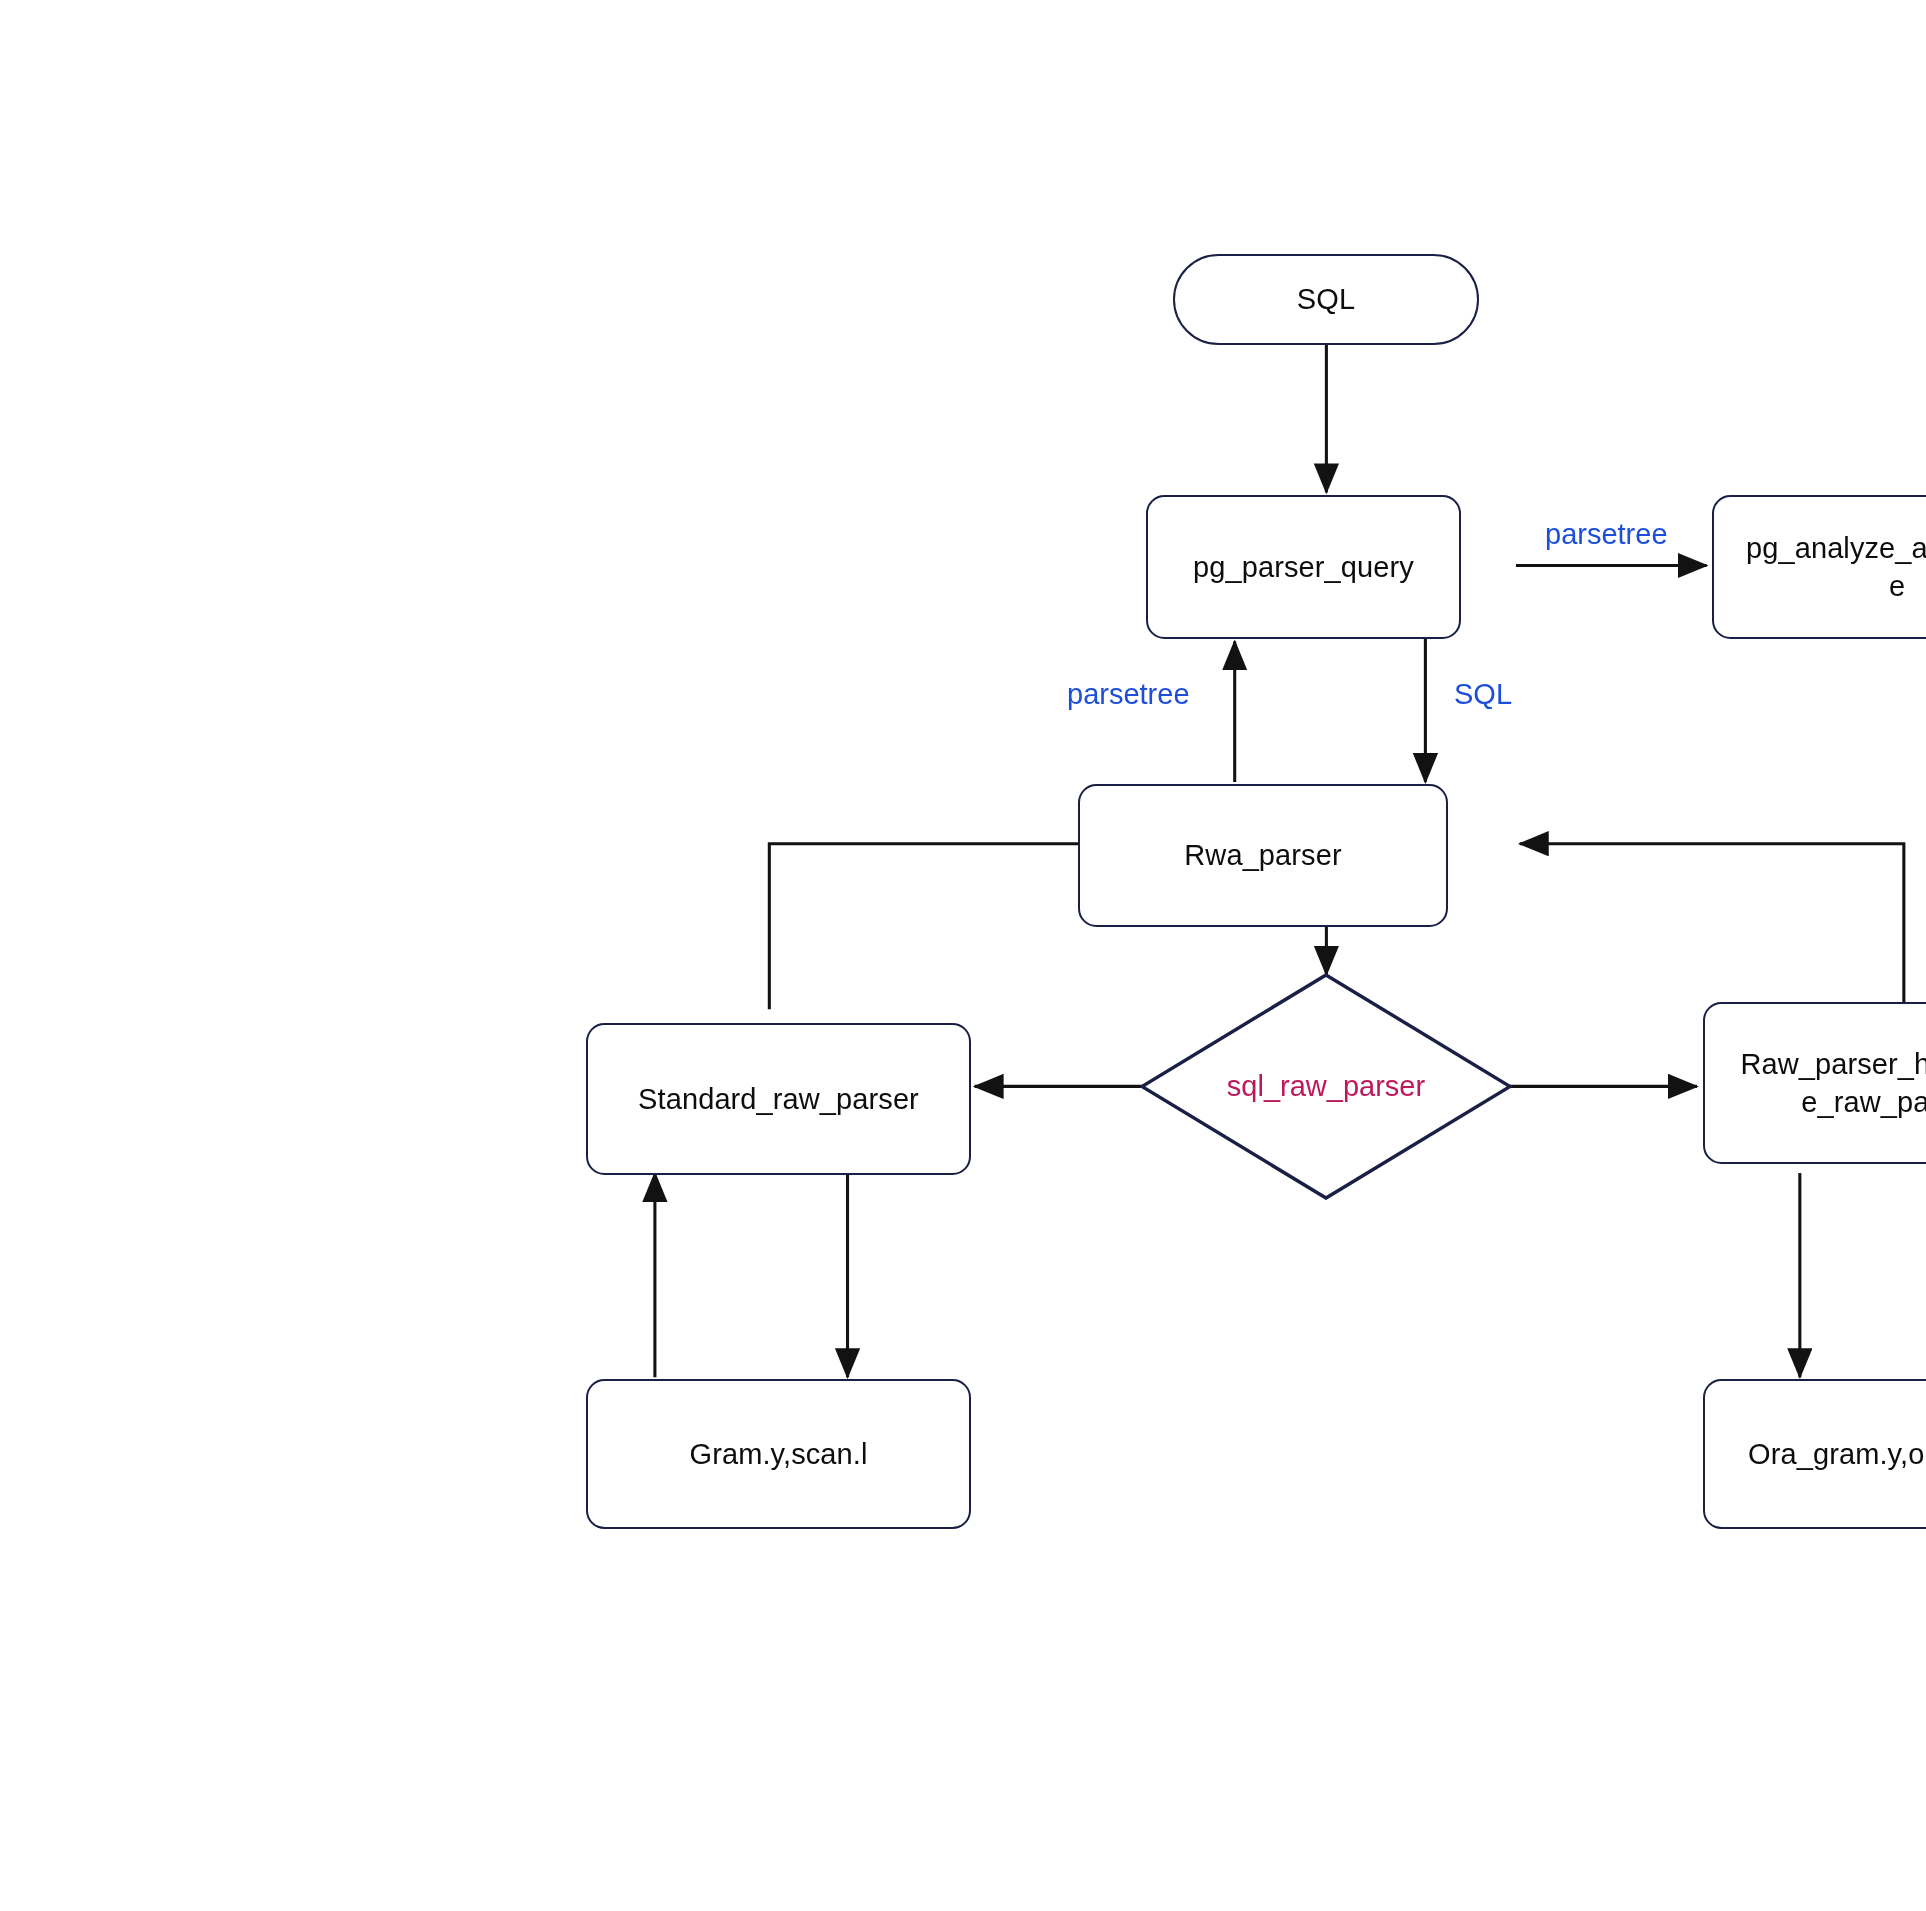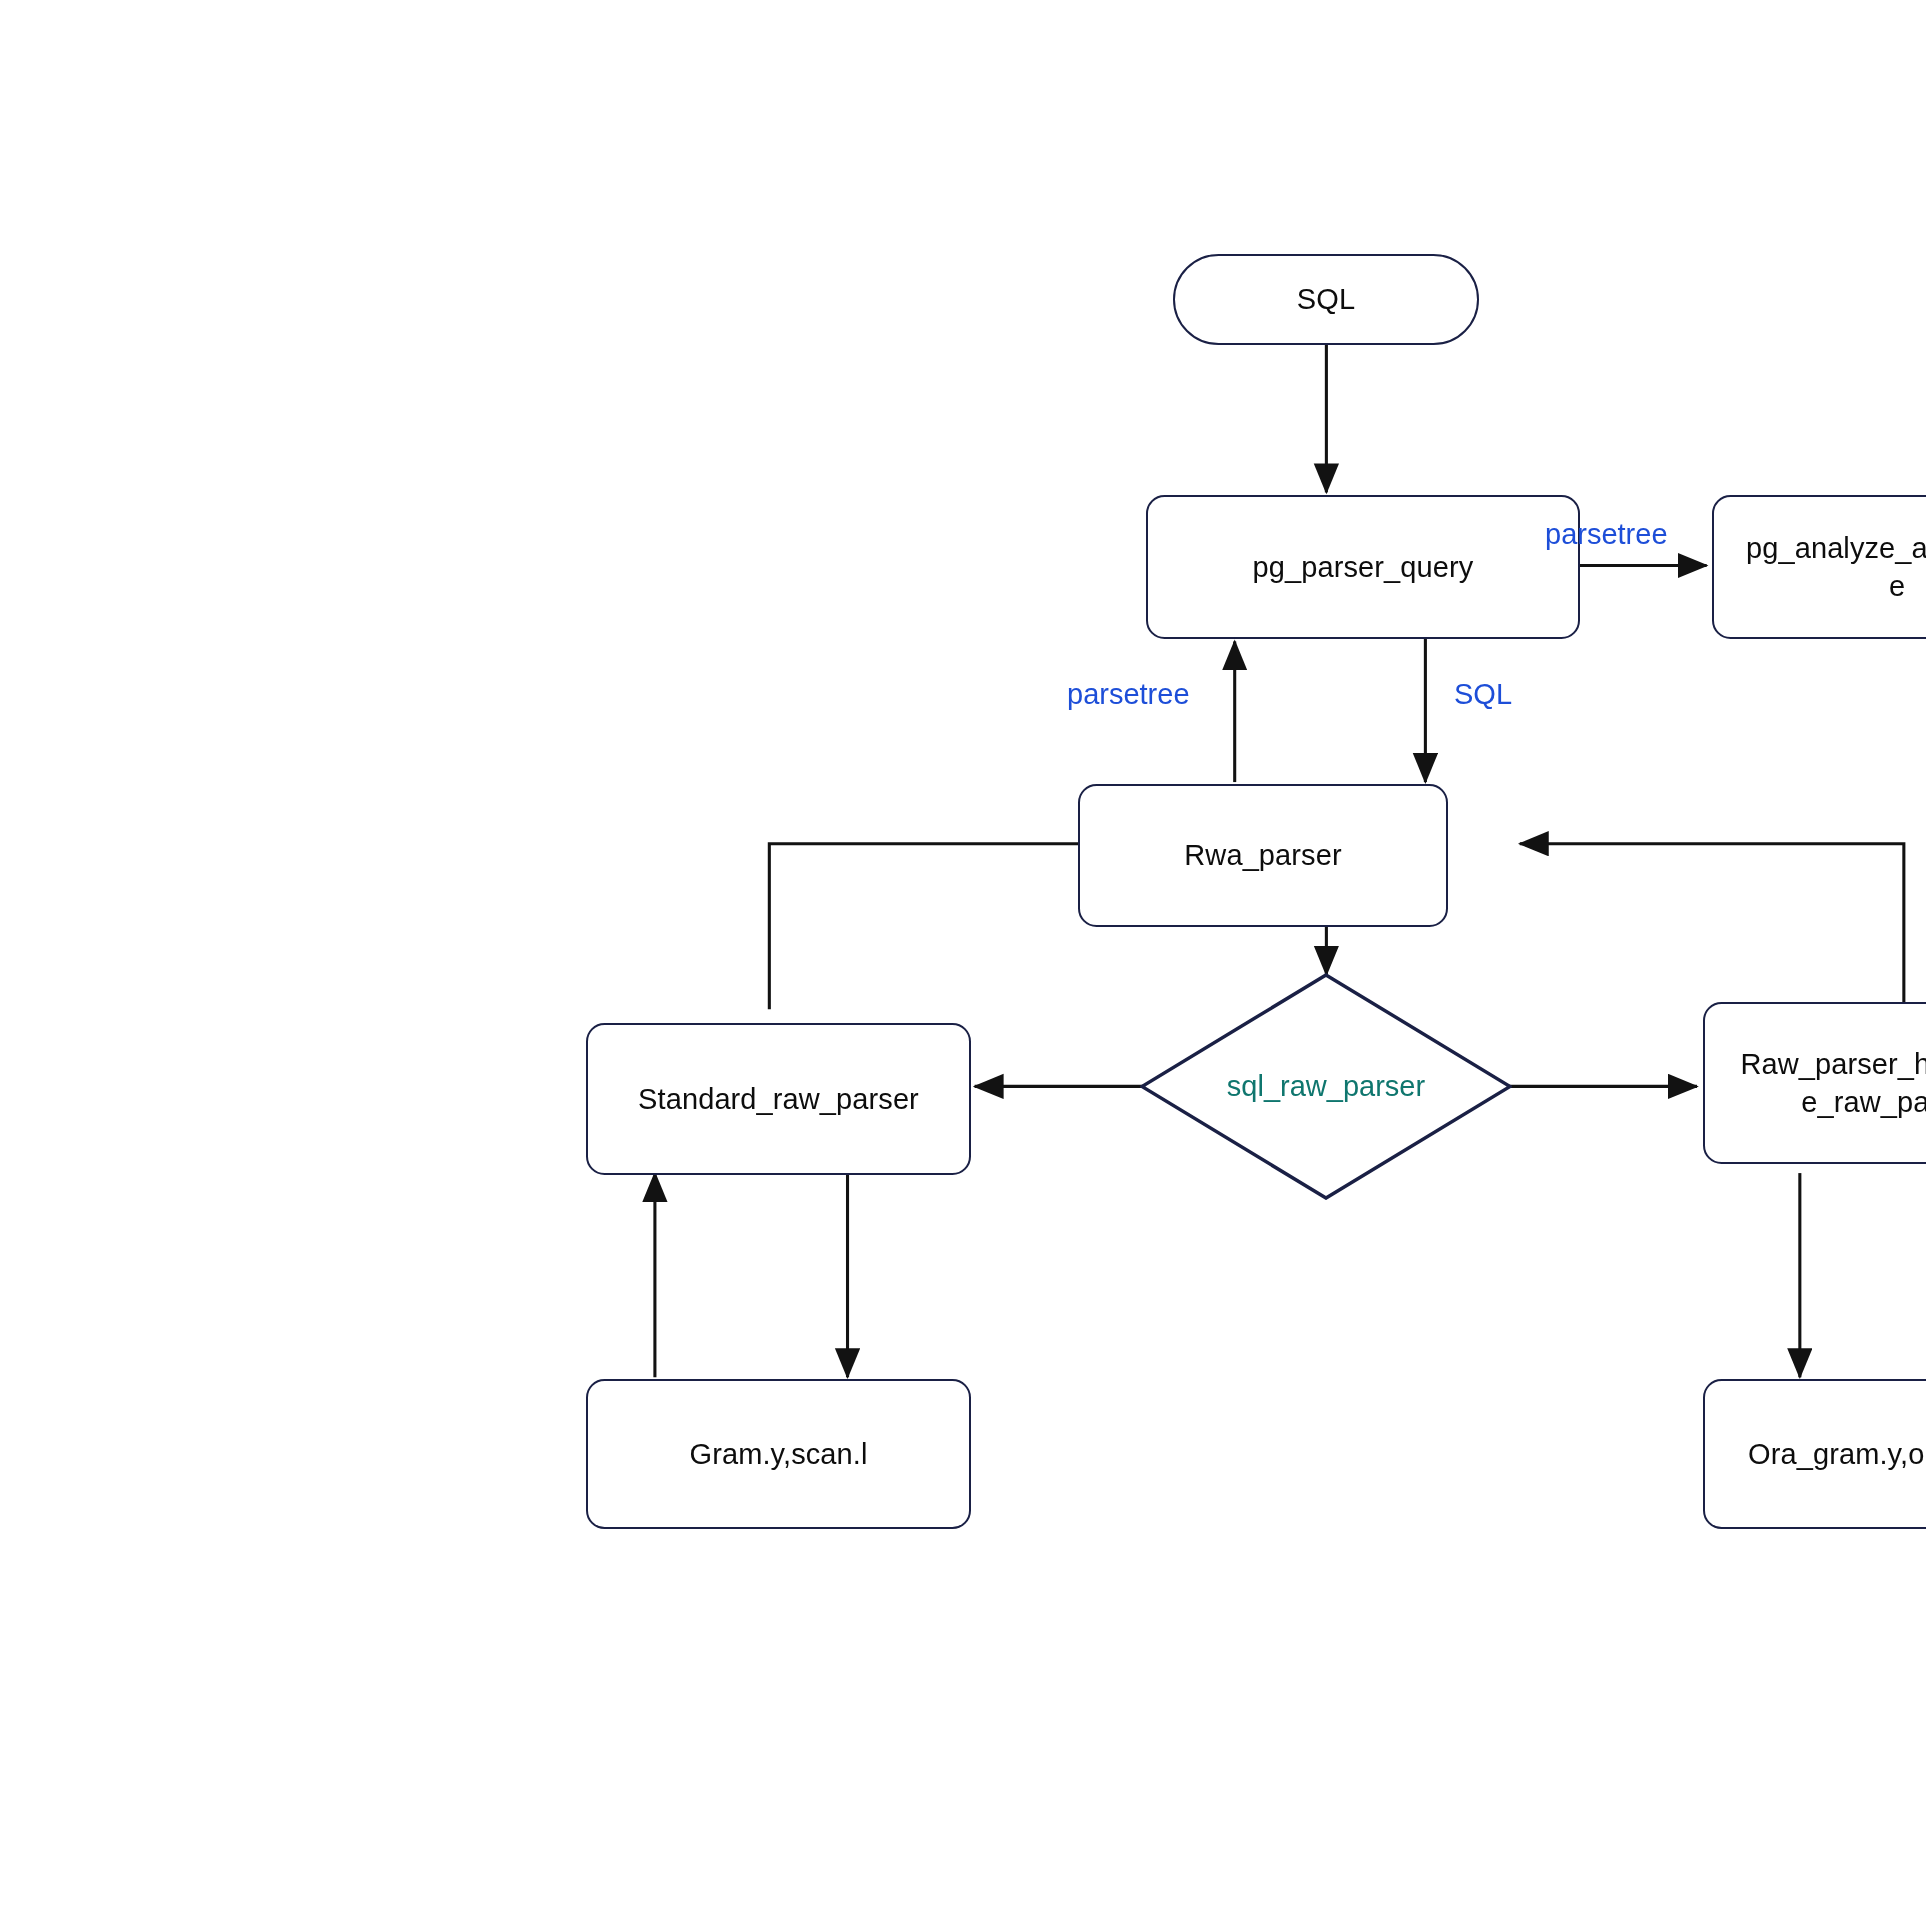--- a/index.html
+++ b/index.html
@@ -59,21 +59,21 @@
   }
   .diamond-shape {
     position: absolute;
     left: 0; top: 0;
     width: 100%; height: 100%;
   }
   .diamond-label {
     position: relative;
     z-index: 2;
     font-size: 29px;
-    color: #0f766e;
+    color: #be185d;
     white-space: nowrap;
   }
   .edge-label {
     position: absolute;
     font-size: 29px;
     color: #1d4ed8;
     white-space: nowrap;
     background: transparent;
   }
 </style>
@@ -113,21 +113,21 @@
 
     <path d="M4672,3045 L4672,3575" stroke="#121212" stroke-width="8" fill="none" marker-end="url(#arrow)"></path>
 
     <path d="M5160,3575 L5160,3045" stroke="#121212" stroke-width="8" fill="none" marker-end="url(#arrow)"></path>
   </svg>
 
   <div class="node node-stadium" style="left:1173px; top:254px; width:306px; height:91px;">
     <span class="node-label">SQL</span>
   </div>
 
-  <div class="node node-rect" style="left:1146px; top:495px; width:434px; height:144px;">
+  <div class="node node-rect" style="left:1146px; top:495px; width:315px; height:144px;">
     <span class="node-label">pg_parser_query</span>
   </div>
 
   <div class="node node-rect" style="left:1712px; top:495px; width:370px; height:144px;">
     <span class="node-label">pg_analyze_and_rewrit
 e</span>
   </div>
 
   <div class="node node-rect" style="left:1078px; top:784px; width:370px; height:143px;">
     <span class="node-label">Rwa_parser</span>

